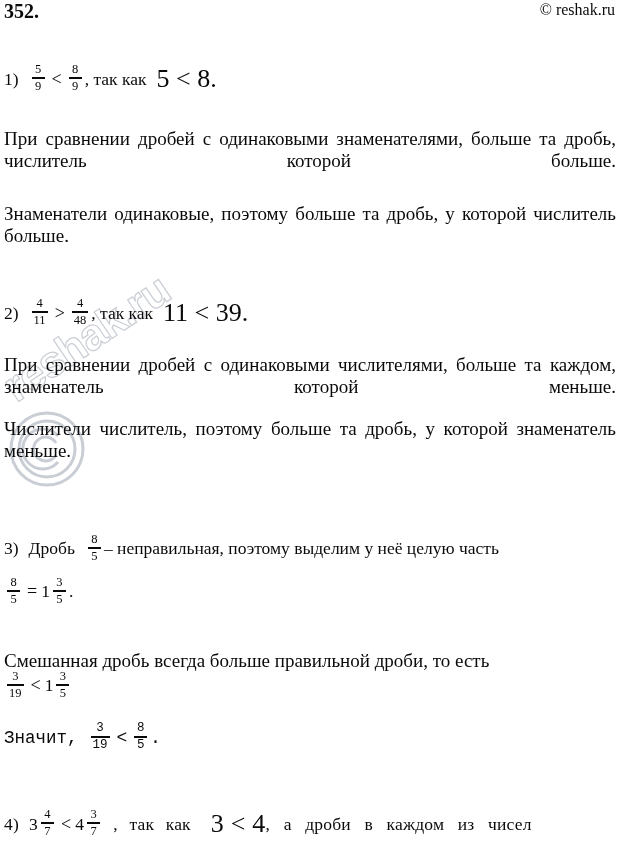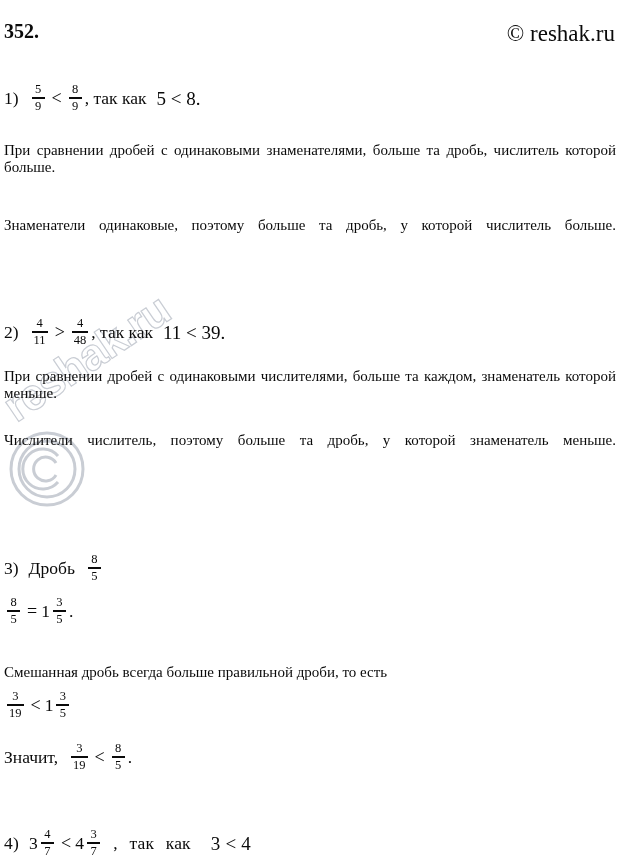--- a/index.html
+++ b/index.html
@@ -55,51 +55,51 @@
     width: 78px;
     height: 78px;
   }
   .wm-c svg { display:block; }
 
   
   .header {
     position: relative;
     z-index: 2;
     height: 26px;
-    margin-top: 20px;
   }
   .task-no {
     position: absolute;
     left: 4px;
     top: 0px;
     font-size: 20px;
     font-weight: bold;
     letter-spacing: 0px;
   }
   .copyright {
     position: absolute;
     right: 4px;
     top: 1px;
-    font-size: 23px;
+    font-size: 16px;
     white-space: nowrap;
   }
 
   
   .content {
     position: relative;
     z-index: 2;
   }
   .para {
     position: absolute;
     left: 4px;
     width: 612px;
-    font-size: 15px;
+    font-size: 19px;
     line-height: 1.15;
     text-align: justify;
     text-justify: inter-word;
+    margin-top: 6px;
   }
   .para.stretch {
     text-align-last: justify;
   }
   .eq {
     position: absolute;
     left: 4px;
     font-size: 17.5px;
     white-space: nowrap;
     display: flex;
@@ -134,21 +134,21 @@
   .frac .den {
     font-size: 12.5px;
     line-height: 1.05;
     padding: 0 2px;
   }
   .op {
     margin: 0 4px;
     font-size: 18px;
   }
   .txt { white-space: pre; }
-  .num-big { font-size: 19px; }
+  .num-big { font-size: 26px; }
   .spacer-wide { display:inline-block; width: 10px; }
   .mixed { display: inline-flex; align-items: center; }
 </style>
 </head>
 <body>
 
 <div class="page">
 
   <div class="watermark">
     <div class="wm-text">reshak.ru</div>
@@ -218,20 +218,21 @@
     <div class="eq" style="top:508px;">
       <span class="txt">3)</span>
       <span class="spacer-wide"></span>
       <span class="txt">Дробь</span>
       <span class="spacer-wide"></span>
       <span class="frac">
         <span class="num">8</span>
         <span class="bar"></span>
         <span class="den">5</span>
       </span>
+      <span class="txt">– неправильная, поэтому выделим у неё целую часть</span>
     </div>
 
     <div class="eq" style="top:551px;">
       <span class="frac">
         <span class="num">8</span>
         <span class="bar"></span>
         <span class="den">5</span>
       </span>
       <span class="op">=</span>
       <span class="mixed">
@@ -257,21 +258,21 @@
       <span class="mixed">
         <span>1</span>
         <span class="frac">
           <span class="num">3</span>
           <span class="bar"></span>
           <span class="den">5</span>
         </span>
       </span>
     </div>
 
-    <div class="eq" style="top:697px;">
+    <div class="eq" style="top:697px;font-family:Liberation Mono, monospace;">
       <span class="txt">Значит,</span>
       <span class="spacer-wide"></span>
       <span class="frac">
         <span class="num">3</span>
         <span class="bar"></span>
         <span class="den">19</span>
       </span>
       <span class="op">&lt;</span>
       <span class="frac">
         <span class="num">8</span>
@@ -299,16 +300,17 @@
           <span class="num">3</span>
           <span class="bar"></span>
           <span class="den">7</span>
         </span>
       </span>
       <span class="spacer-wide"></span>
       <span class="txt" style="word-spacing:7px;">, так как</span>
       <span class="spacer-wide"></span>
       <span class="spacer-wide"></span>
       <span class="num-big">3 &lt; 4</span>
+      <span class="txt" style="word-spacing:9px;">, а дроби в каждом из чисел</span>
     </div>
 
   </div>
 </div>
 
 </body></html>

